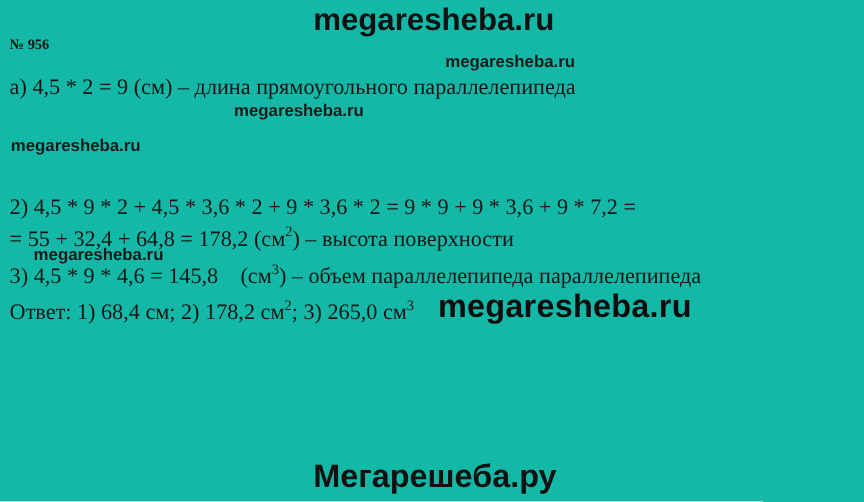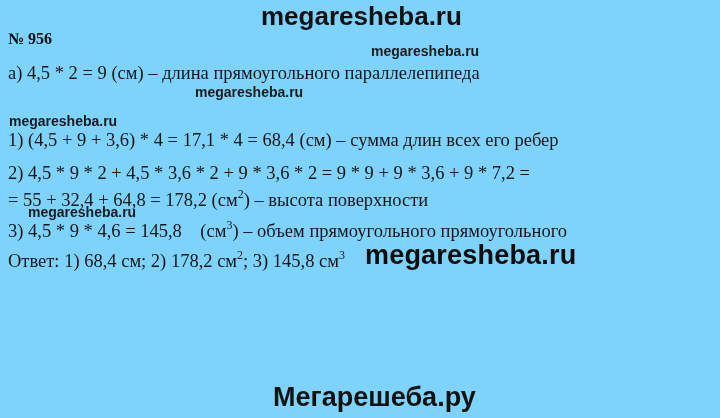--- a/index.html
+++ b/index.html
@@ -1,43 +1,42 @@
 <!DOCTYPE html>
 <html lang="ru"><head>
 <meta charset="utf-8">
 <style>
   html, body { margin: 0; padding: 0; background: #ffffff; }
   #page {
     position: relative;
     width: 720px;
     height: 418px;
-    background: #7dd3fc;
+    background: #14b8a6;
     color: #141414;
     overflow: hidden;
   }
   .abs { position: absolute; white-space: pre; line-height: 1; }
 
   .site-title-top {
     font-family: "Liberation Sans", sans-serif;
     font-weight: 700;
     font-size: 26px;
     letter-spacing: 0px;
     color: #111;
   }
   .site-title-bottom {
     font-family: "Liberation Sans", sans-serif;
     font-weight: 700;
     font-size: 27px;
     color: #111;
-    margin-left: 12px;
   }
   .problem-number {
     font-family: "Liberation Serif", serif;
     font-weight: 700;
-    font-size: 16px;
+    font-size: 12px;
     color: #111;
   }
   .sol-line {
     font-family: Liberation Serif, serif;
     font-size: 18.5px;
     color: #161616;
   }
   .sol-line .sup {
     font-size: 12px;
     position: relative;
@@ -68,29 +67,28 @@
 
   <div class="abs wm-small" style="left:371px; top:44px;">megaresheba.ru</div>
 
   <div class="abs sol-line" style="left:8px; top:64px;"><span class="seg">а) 4,5 * 2 = 9 (см) – длина прямоугольного параллелепипеда</span></div>
 
   <div class="abs wm-small" style="left:195px; top:85px;">megaresheba.ru</div>
 
 
   <div class="abs wm-small" style="left:9px; top:114px;">megaresheba.ru</div>
 
-  <div class="abs sol-line" style="left:8px; top:131px;"><span class="seg">1) (4,5 + 9 + 3,6) * 4 = 17,1 * 4 = 68,4 (см) – сумма длин всех его ребер</span></div>
 
   <div class="abs sol-line" style="left:8px; top:164px;text-align:right;"><span class="seg">2) 4,5 * 9 * 2 + 4,5 * 3,6 * 2 + 9 * 3,6 * 2 = 9 * 9 + 9 * 3,6 + 9 * 7,2 =</span></div>
 
   <div class="abs sol-line" style="left:8px; top:191px;"><span class="seg">= 55 + 32,4 + 64,8 = 178,2 (см</span><span class="sup">2</span><span class="seg">) – высота поверхности</span></div>
 
   <div class="abs wm-small" style="left:28px; top:205px;">megaresheba.ru</div>
 
-  <div class="abs sol-line" style="left:8px; top:222px;"><span class="seg">3) 4,5 * 9 * 4,6 = 145,8    (см</span><span class="sup">3</span><span class="seg">) – объем прямоугольного прямоугольного</span></div>
+  <div class="abs sol-line" style="left:8px; top:222px;"><span class="seg">3) 4,5 * 9 * 4,6 = 145,8    (см</span><span class="sup">3</span><span class="seg">) – объем параллелепипеда параллелепипеда</span></div>
 
   <div class="abs wm-bold" style="left:365px; top:242px;">megaresheba.ru</div>
 
-  <div class="abs sol-line" style="left:8px; top:252px;"><span class="seg">Ответ: 1) 68,4 см; 2) 178,2 см</span><span class="sup">2</span><span class="seg">; 3) 145,8 см</span><span class="sup">3</span></div>
+  <div class="abs sol-line" style="left:8px; top:252px;"><span class="seg">Ответ: 1) 68,4 см; 2) 178,2 см</span><span class="sup">2</span><span class="seg">; 3) 265,0 см</span><span class="sup">3</span></div>
 
   <div class="abs site-title-bottom" style="left:261px; top:384px;">Мегарешеба.ру</div>
 
 </div>
 
 </body></html>

